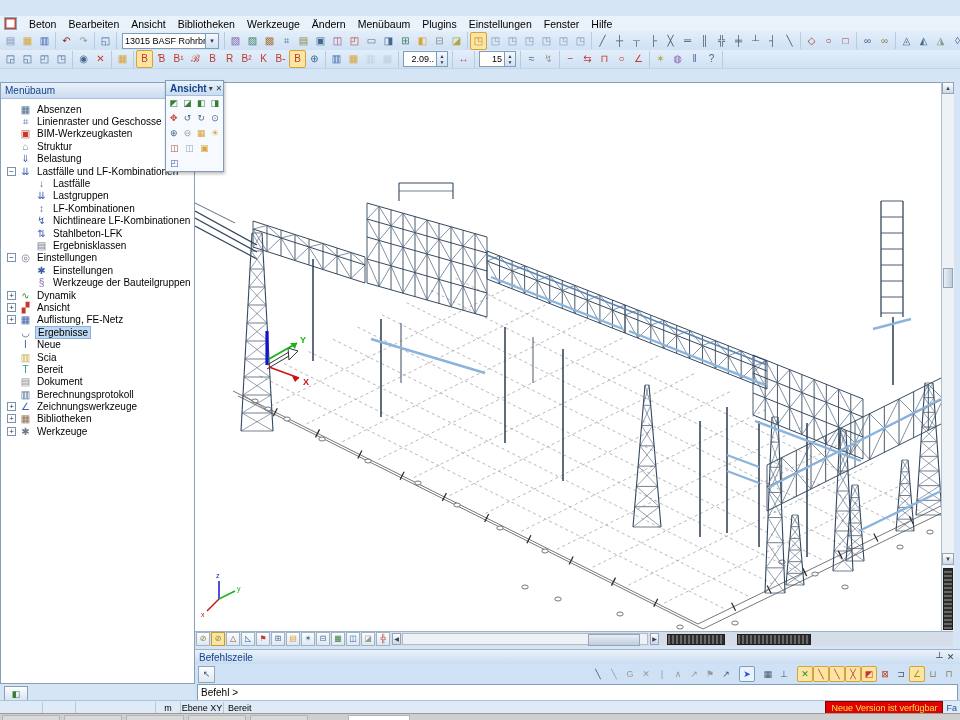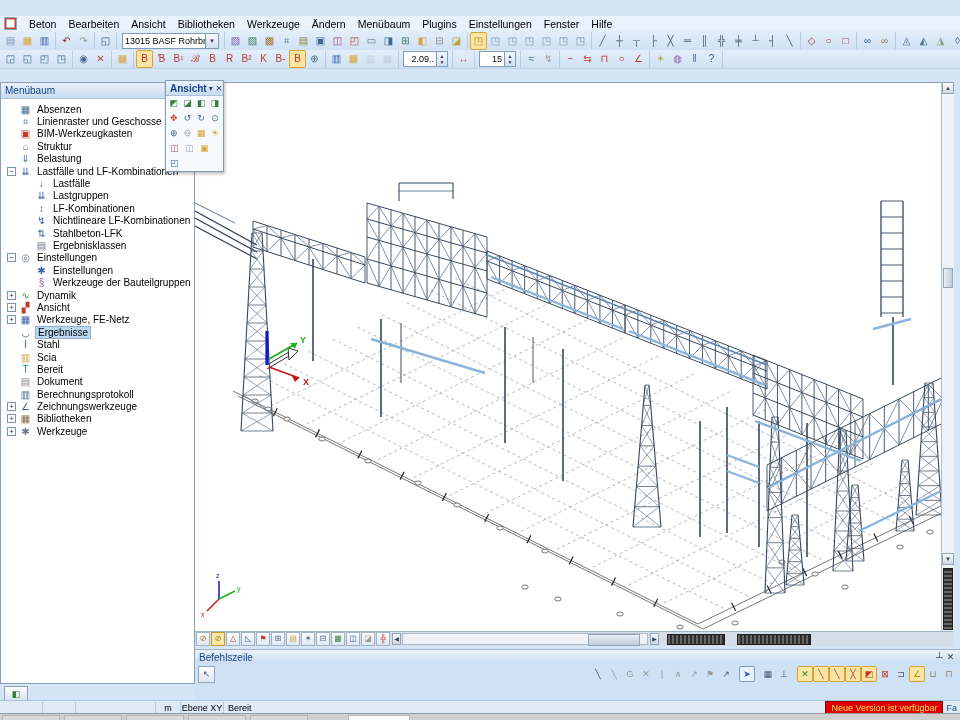--- a/index.html
+++ b/index.html
@@ -329,31 +329,31 @@
           <span class="tlabel">Dynamik</span>
         </div>
         <div class="trow" style="padding-left: 6px;">
           <span class="exp">+</span>
           <span class="tic" style="color: rgb(192, 57, 43);">▞</span>
           <span class="tlabel">Ansicht</span>
         </div>
         <div class="trow" style="padding-left: 6px;">
           <span class="exp">+</span>
           <span class="tic" style="color: rgb(58, 95, 168);">▦</span>
-          <span class="tlabel">Werkzeuge, FE-Netz</span>
+          <span class="tlabel">Auflistung, FE-Netz</span>
         </div>
         <div class="trow sel" style="padding-left: 6px;">
           <span class="noexp"></span>
           <span class="tic" style="color: rgb(68, 88, 110);">◡</span>
           <span class="tlabel">Ergebnisse</span>
         </div>
         <div class="trow" style="padding-left: 6px;">
           <span class="noexp"></span>
           <span class="tic" style="color: rgb(58, 95, 168);">I</span>
-          <span class="tlabel">Stahl</span>
+          <span class="tlabel">Neue</span>
         </div>
         <div class="trow" style="padding-left: 6px;">
           <span class="noexp"></span>
           <span class="tic" style="color: rgb(200, 168, 74);">▥</span>
           <span class="tlabel">Scia</span>
         </div>
         <div class="trow" style="padding-left: 6px;">
           <span class="noexp"></span>
           <span class="tic" style="color: rgb(42, 154, 138);">T</span>
           <span class="tlabel">Bereit</span>
@@ -1008,20 +1008,23 @@
           <span class="ti on" style="color: rgb(192, 57, 43);">╲</span>
           <span class="ti on" style="color: rgb(192, 57, 43);">╳</span>
           <span class="ti on" style="color: rgb(192, 57, 43);">◩</span>
           <span class="ti" style="color: rgb(192, 57, 43);">⊠</span>
           <span class="ti" style="color: rgb(68, 88, 110);">⊐</span>
           <span class="ti on" style="color: rgb(184, 134, 11);">∠</span>
           <span class="ti" style="color: rgb(138, 122, 90);">⊔</span>
           <span class="ti" style="color: rgb(138, 122, 90);">⊓</span>
         </div>
     </div>
+    <div class="cmdinputrow">
+      <span>Befehl &gt;</span>
+    </div>
   </div>
 
   <div class="statusbar">
     <span id="scells" style="display:flex;height:11px;">
         <span class="scell" style="width: 42px;"></span>
         <span class="scell" style="width: 32px;"></span>
         <span class="scell" style="width: 79px;"></span>
         <span class="scell" style="width: 24px;">m</span>
         <span class="scell" style="width: 42px;">Ebene XY</span>
       </span>

